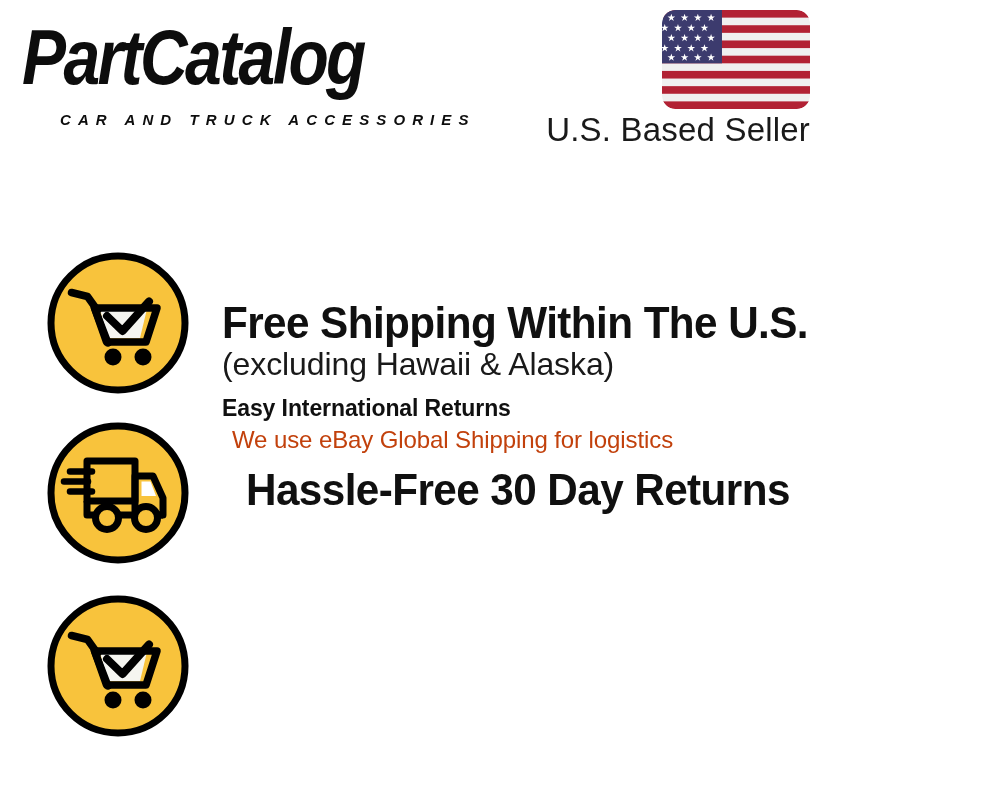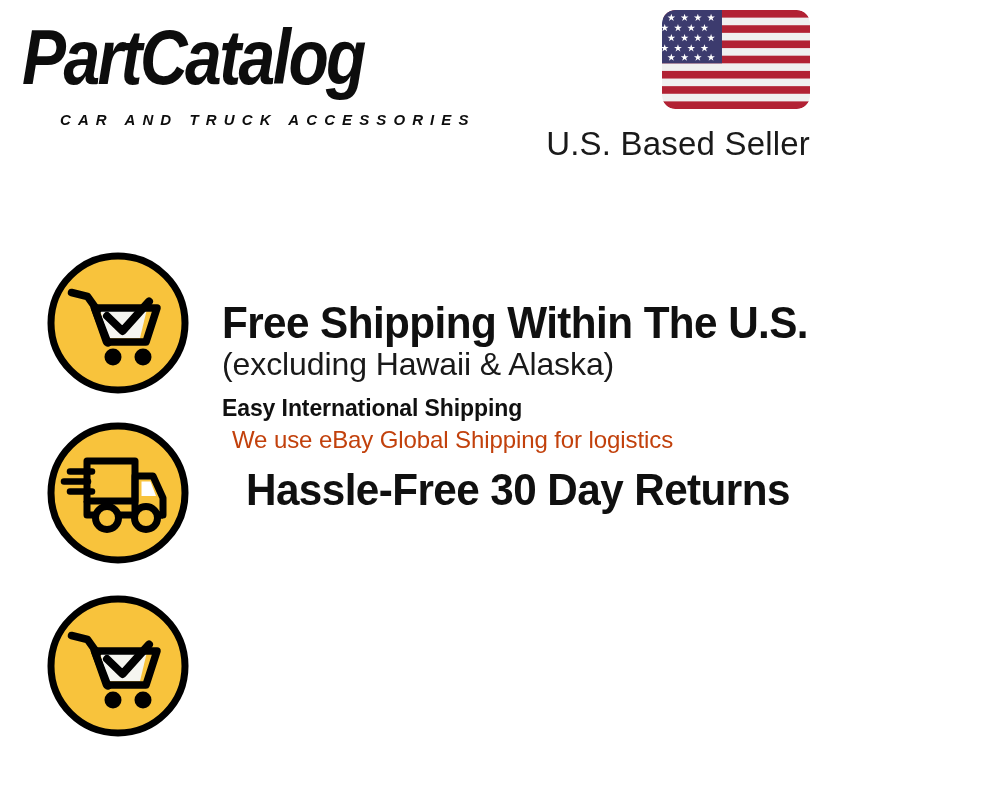--- a/index.html
+++ b/index.html
@@ -73,21 +73,21 @@
   #us-flag-icon {
     display: block;
     margin-left: auto;
     width: 148px;
     height: 99px;
     border-radius: 13px;
     overflow: hidden;
   }
   #us-seller-label {
     display: block;
-    margin-top: 16px;
+    margin-top: 2px;
     font-family: "Liberation Sans", sans-serif;
     font-weight: 400;
     font-size: 33px;
     line-height: 38px;
     letter-spacing: 0.2px;
     color: #1a1a1a;
     white-space: nowrap;
     text-align: right;
   }
 
@@ -255,21 +255,21 @@
         <path d="M62 66 L77.5 81 L104 51.5" fill="none" stroke="#000000" stroke-width="8" stroke-linecap="round" stroke-linejoin="round"></path>
 
         <circle cx="68" cy="107" r="8.5" fill="#000000"></circle>
         <circle cx="98" cy="107" r="8.5" fill="#000000"></circle>
       </svg>
     </div>
     <div class="benefit-text-wrap">
       <div class="benefit-title">Free Shipping Within The U.S.</div>
       <div class="benefit-note">(excluding Hawaii &amp; Alaska)</div>
       <div class="spacer-sm"></div>
-      <div class="benefit-sub-title">Easy International Shipping</div>
+      <div class="benefit-sub-title">Easy International Returns</div>
       <div class="benefit-sub-note">We use eBay Global Shipping for logistics</div>
     </div>
   </div>
 
   <div class="benefit-row" id="benefit-row-returns">
     <div class="benefit-icon-wrap">
       <svg viewBox="0 0 146 146" width="146" height="146" aria-hidden="true">
         <circle cx="73" cy="73" r="67" fill="#F8C33C" stroke="#000000" stroke-width="7"></circle>
 
         <path d="M25 51.5 L47 51.5" stroke="#000000" stroke-width="6.5" stroke-linecap="round"></path>

